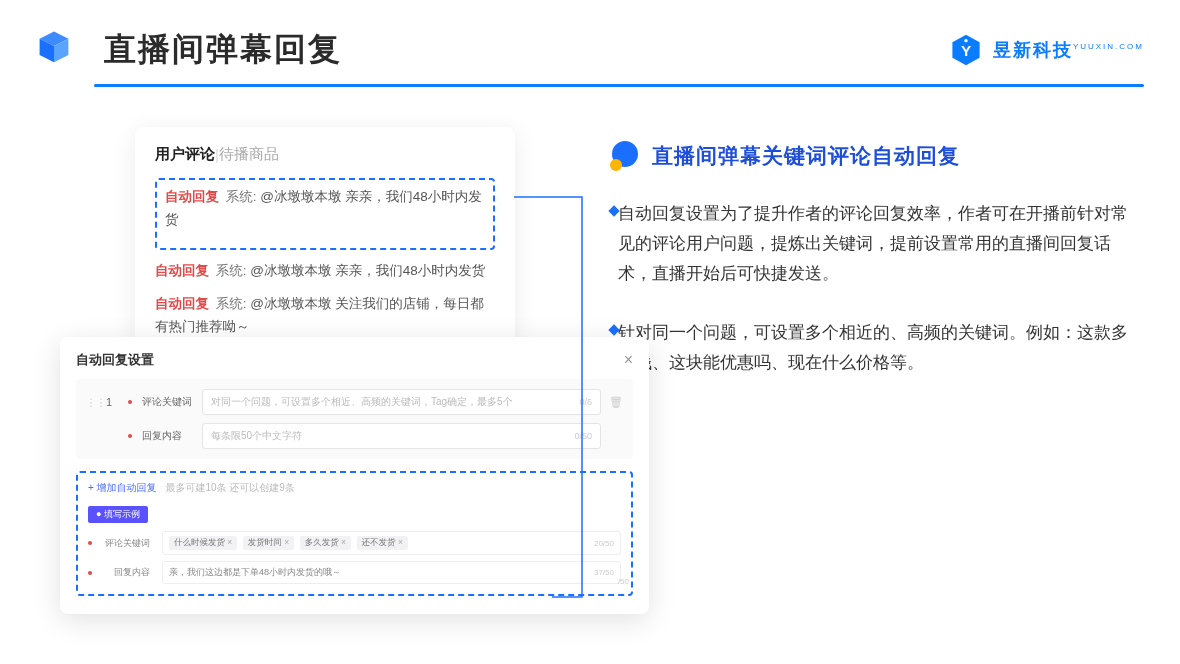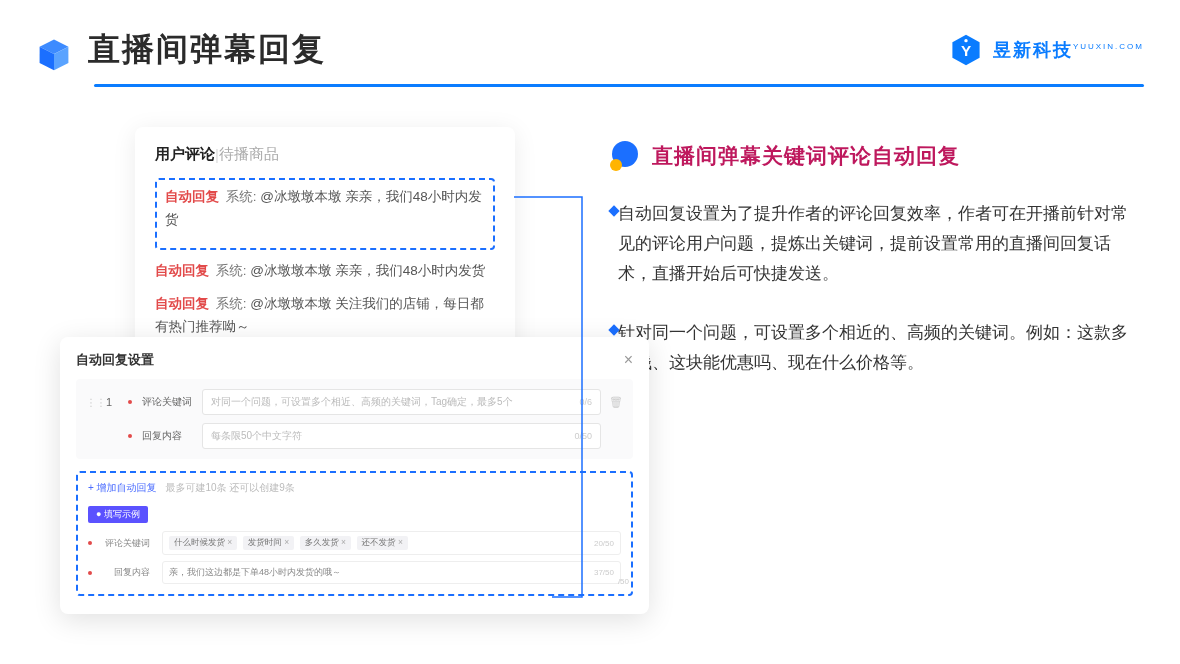--- a/index.html
+++ b/index.html
@@ -1,20 +1,20 @@
 <!DOCTYPE html>
 <html><head>
 <meta charset="utf-8">
 <style>
   * { box-sizing: border-box; margin: 0; padding: 0; }
   body { width: 1180px; height: 664px; background: #fff; font-family: "Microsoft YaHei", "PingFang SC", sans-serif; position: relative; overflow: hidden; }
   
   
   .header { padding: 28px 36px 0 36px; display: flex; align-items: center; justify-content: space-between; }
-  .title-wrap { display: flex; align-items: flex-end; gap: 16px; }
+  .title-wrap { display: flex; align-items: flex-start; gap: 32px; }
   .cube-icon { width: 36px; height: 36px; }
   .page-title { font-size: 32px; font-weight: 600; color: #2b2b2b; letter-spacing: 2px; }
   .logo-wrap { display: flex; align-items: center; gap: 10px; }
   .logo-hex { width: 34px; height: 34px; }
   .logo-text { display: flex; flex-direction: row; line-height: 1; }
   .logo-cn { font-size: 18px; font-weight: 700; color: #0a7cff; letter-spacing: 2px; }
   .logo-en { font-size: 8px; color: #0a7cff; letter-spacing: 2px; margin-top: 2px; }
   .divider { height: 3px; background: #0a7cff; margin: 12px 36px 0 94px; border-radius: 2px; }
 
   
@@ -63,21 +63,21 @@
   .stray-ctr { position:absolute; right:20px; bottom:28px; font-size:8px; color:#ccc;margin-top:28px; }
 
   
   .connector { position: absolute; pointer-events: none; z-index: 3; }
 
   
   .sect-head { display: flex; align-items: center; gap: 12px; margin-bottom: 28px; }
   .bubble-icon { width: 30px; height: 30px; position: relative; }
   .bubble-icon .b1 { position: absolute; width: 26px; height: 26px; background: #1b6fff; border-radius: 50%; top: 0; left: 2px; }
   .bubble-icon .b2 { position: absolute; width: 12px; height: 12px; background: #ffb400; border-radius: 50%; bottom: 0; left: 0; }
-  .sect-title { font-size: 21px; font-weight: 600; color: #be185d; letter-spacing: 1px; }
+  .sect-title { font-size: 21px; font-weight: 600; color: #1d4ed8; letter-spacing: 1px; }
   .bullet { display: flex; gap: 0; margin-bottom: 30px; font-size: 17px; line-height: 1.75; color: #333; }
   .diamond { width: 8px; height: 8px; background: #1b6fff; transform: rotate(45deg); flex-shrink: 0; margin-top: 8px; }
 </style>
 </head>
 <body>
 
 <div class="header">
   <div class="title-wrap">
     <svg class="cube-icon" viewBox="0 0 40 40">
       <polygon points="20,4 36,12 20,20 4,12" fill="#3d8bff"></polygon>

